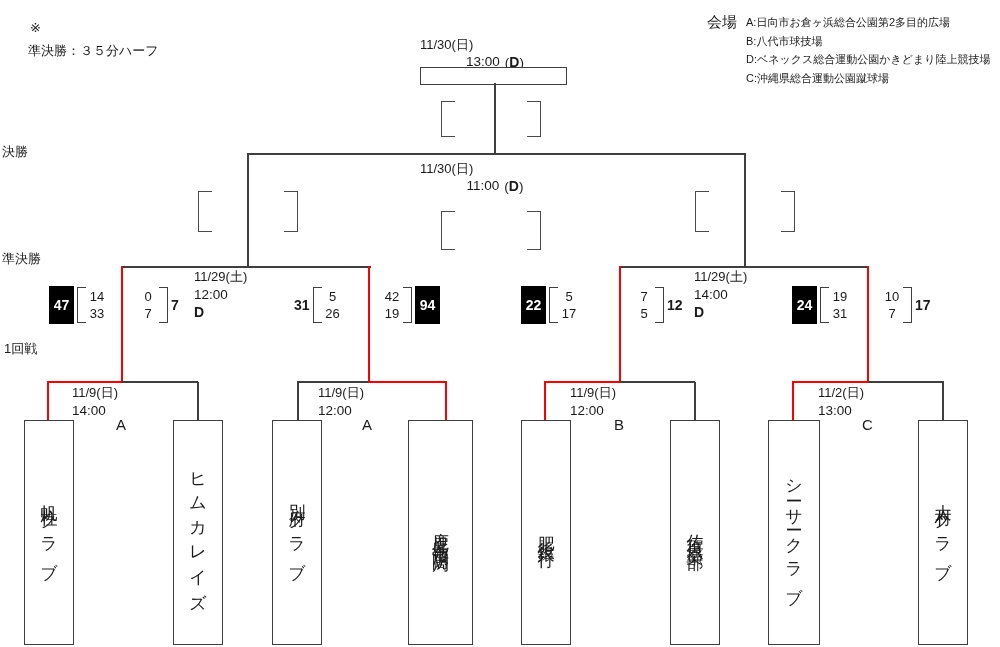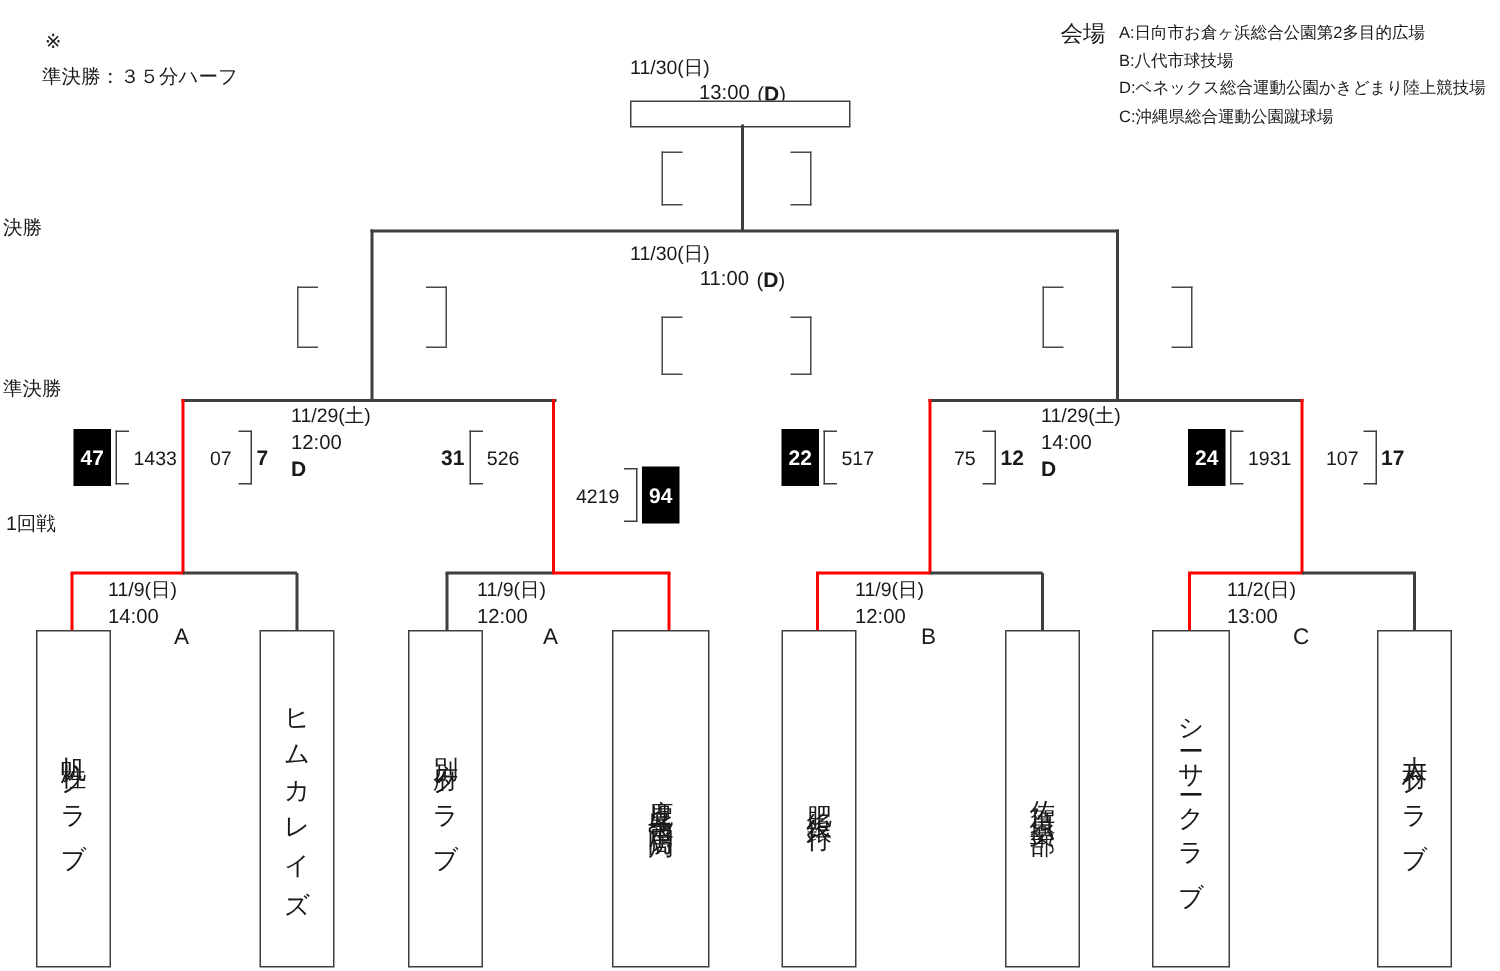--- a/index.html
+++ b/index.html
@@ -25,21 +25,21 @@
   .cblock .date{font-size:13px;}
   .cblock .time{font-size:13.5px;margin-top:1px;}
   .cblock .ven{font-size:14px;font-weight:bold;margin-top:2px;}
   .timerow{display:flex;justify-content:center;gap:5px;font-size:13.5px;}
   .timerow b{font-size:14px;}
   
   .sgroup{position:absolute;top:286px;height:38px;display:flex;align-items:center;gap:3px;}
   .sb{width:9px;height:36px;border:1.6px solid #3f3f3f;flex:none;box-sizing:border-box;}
   .sb.open{border-right:none;}
   .sb.close{border-left:none;}
-  .halves{display:flex;align-items:center;font-size:13px;line-height:17px;min-width:16px;}
+  .halves{display:flex;flex-direction:column;align-items:center;font-size:13px;line-height:17px;min-width:16px;}
   .tot-win{width:25px;height:38px;background:#000;color:#fff;font-weight:bold;font-size:14px;
            display:flex;align-items:center;justify-content:center;flex:none;}
   .tot-lose{font-weight:bold;font-size:14px;}
   
   .team{position:absolute;top:420px;height:225px;border:1.6px solid #3f3f3f;background:#fff;
         display:flex;align-items:center;justify-content:center;box-sizing:border-box;}
   .team .name{writing-mode:vertical-rl;text-orientation:upright;font-size:17px;letter-spacing:5px;line-height:1;}
   .vletter{position:absolute;font-size:15px;}
   .roundlbl{position:absolute;font-size:13px;}
   .legend{position:absolute;left:746px;top:13px;line-height:18.5px;font-size:11px;}
@@ -132,21 +132,21 @@
   </div>
 
   <div class="sgroup" style="left:294px;">
     <div class="tot-lose">31</div>
     <div class="sb open"></div>
     <div class="halves">
       <span>5</span>
       <span>26</span>
     </div>
   </div>
-  <div class="sgroup" style="left:384px;margin-top:25px;">
+  <div class="sgroup" style="left:384px;">
     <div class="halves">
       <span>42</span>
       <span>19</span>
     </div>
     <div class="sb close"></div>
     <div class="tot-win">94</div>
   </div>
 
   <div class="sgroup" style="left:521px;">
     <div class="tot-win">22</div>

